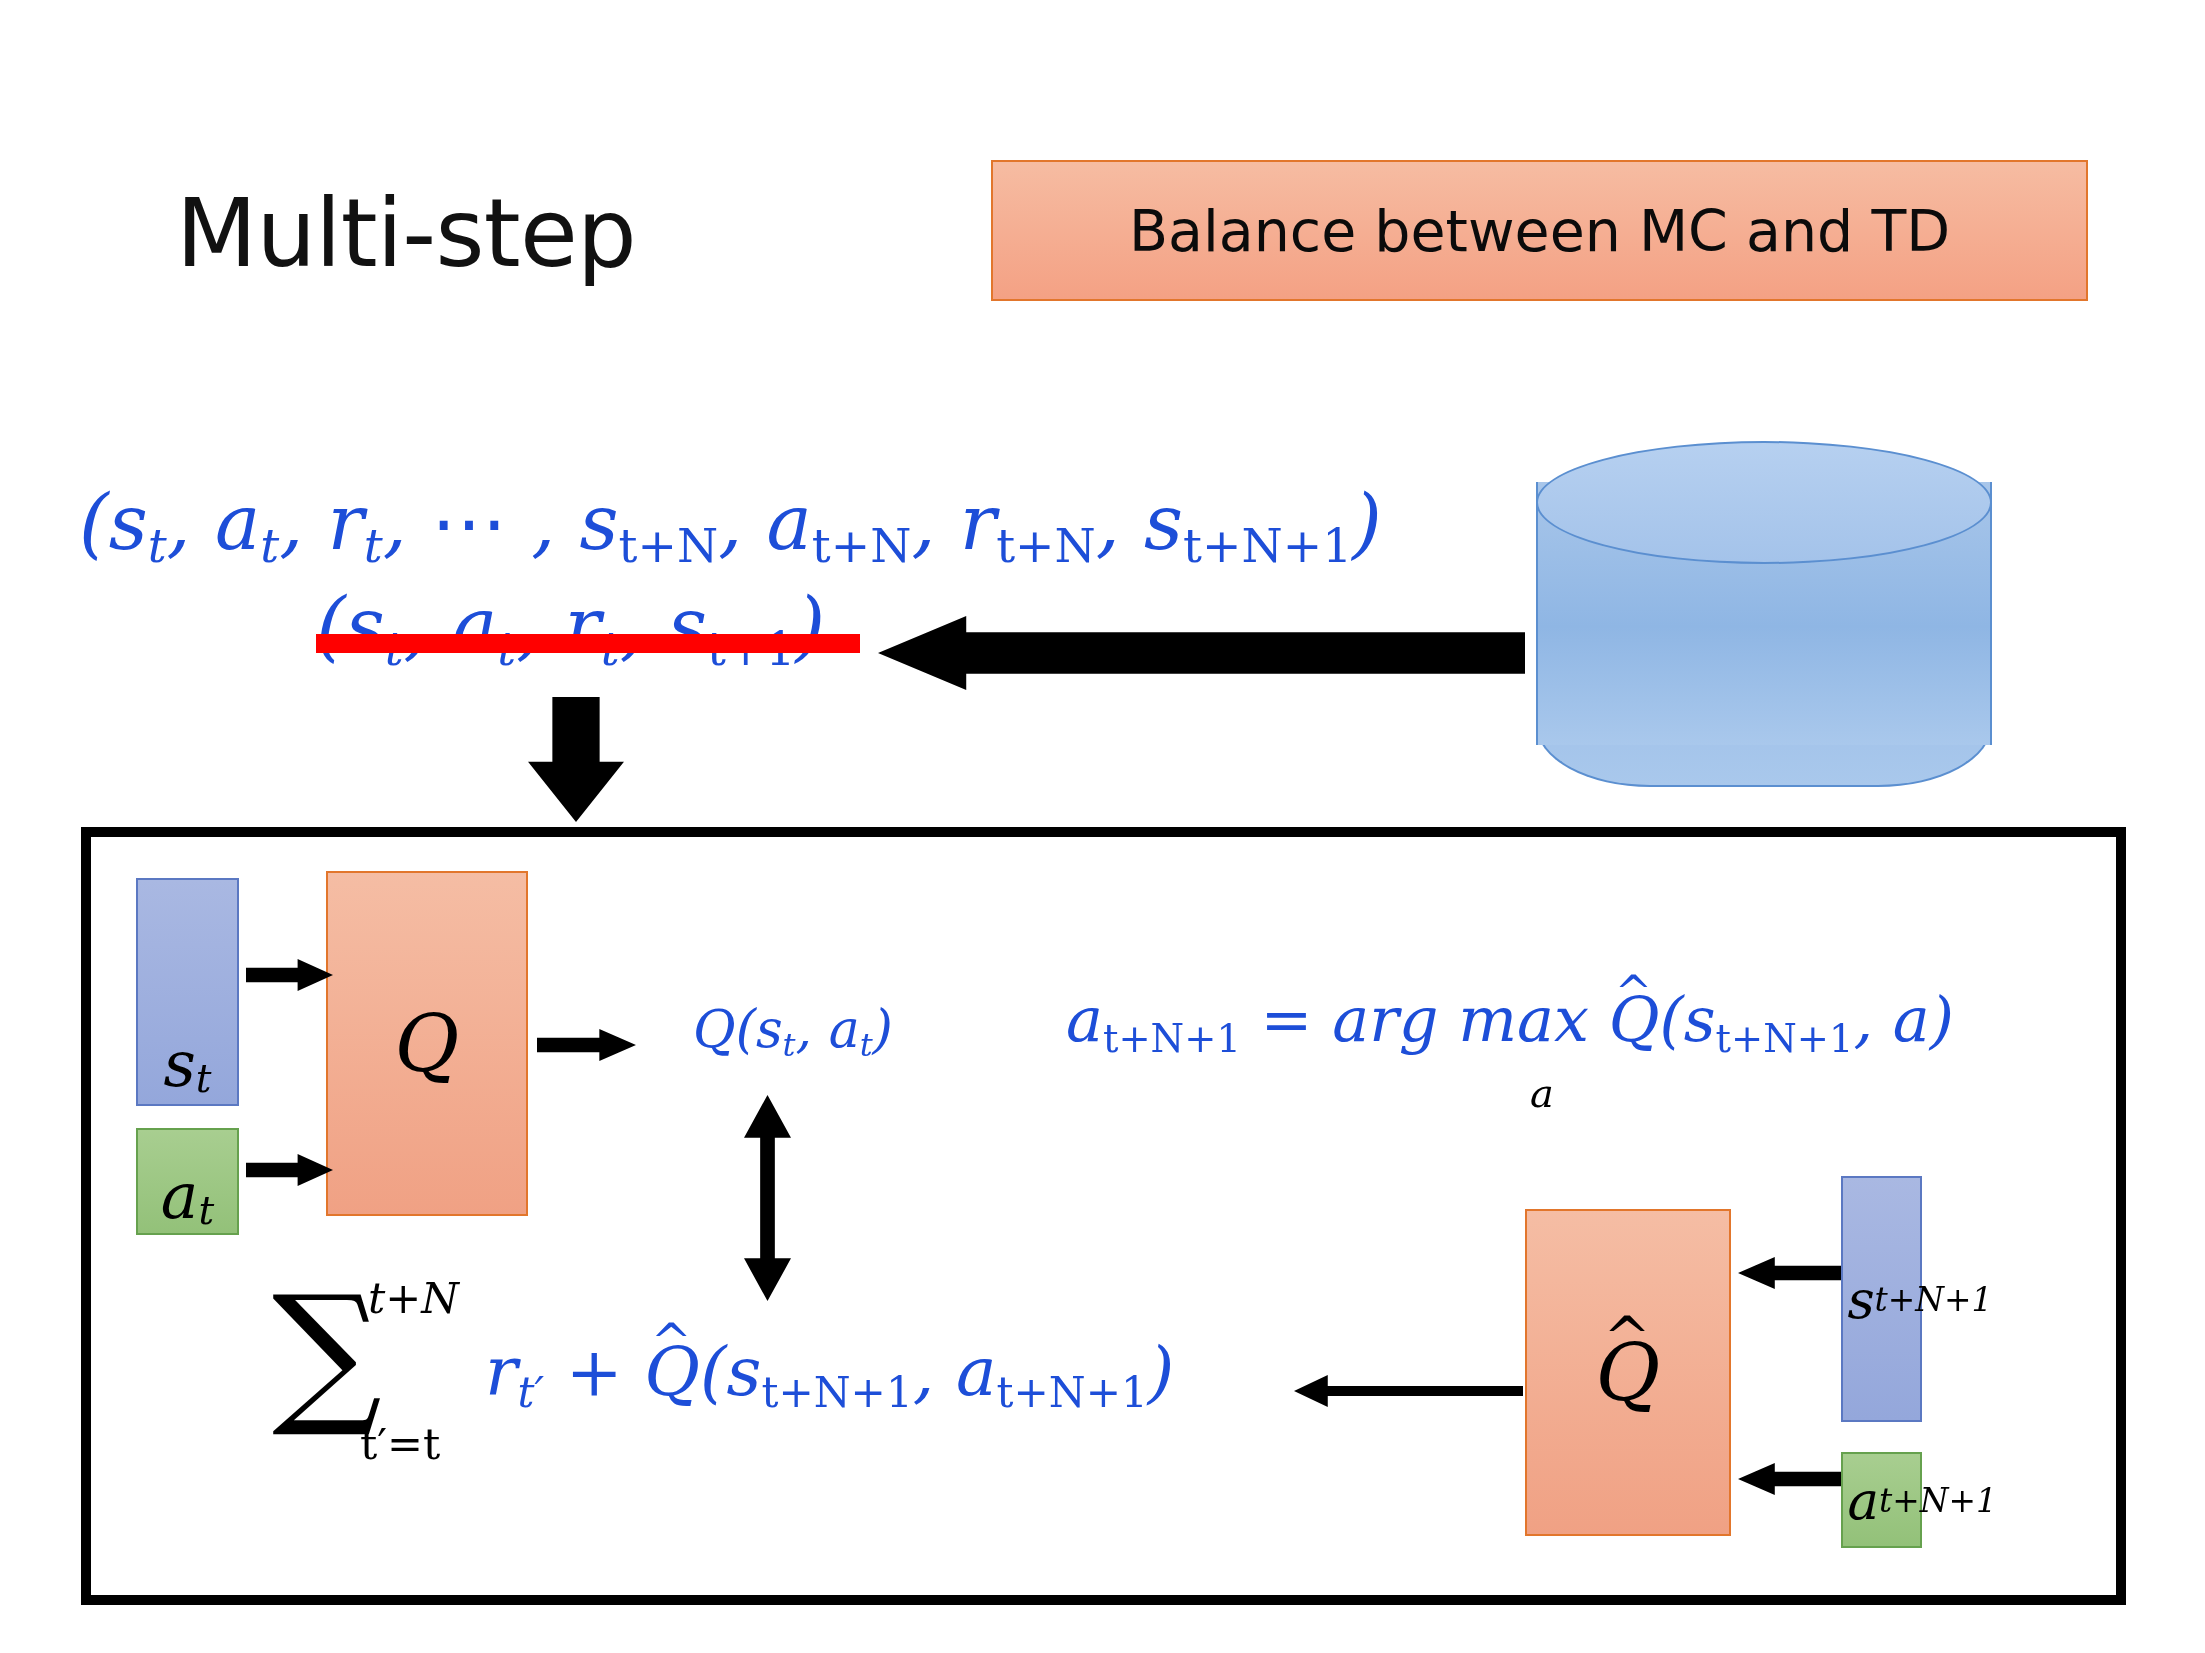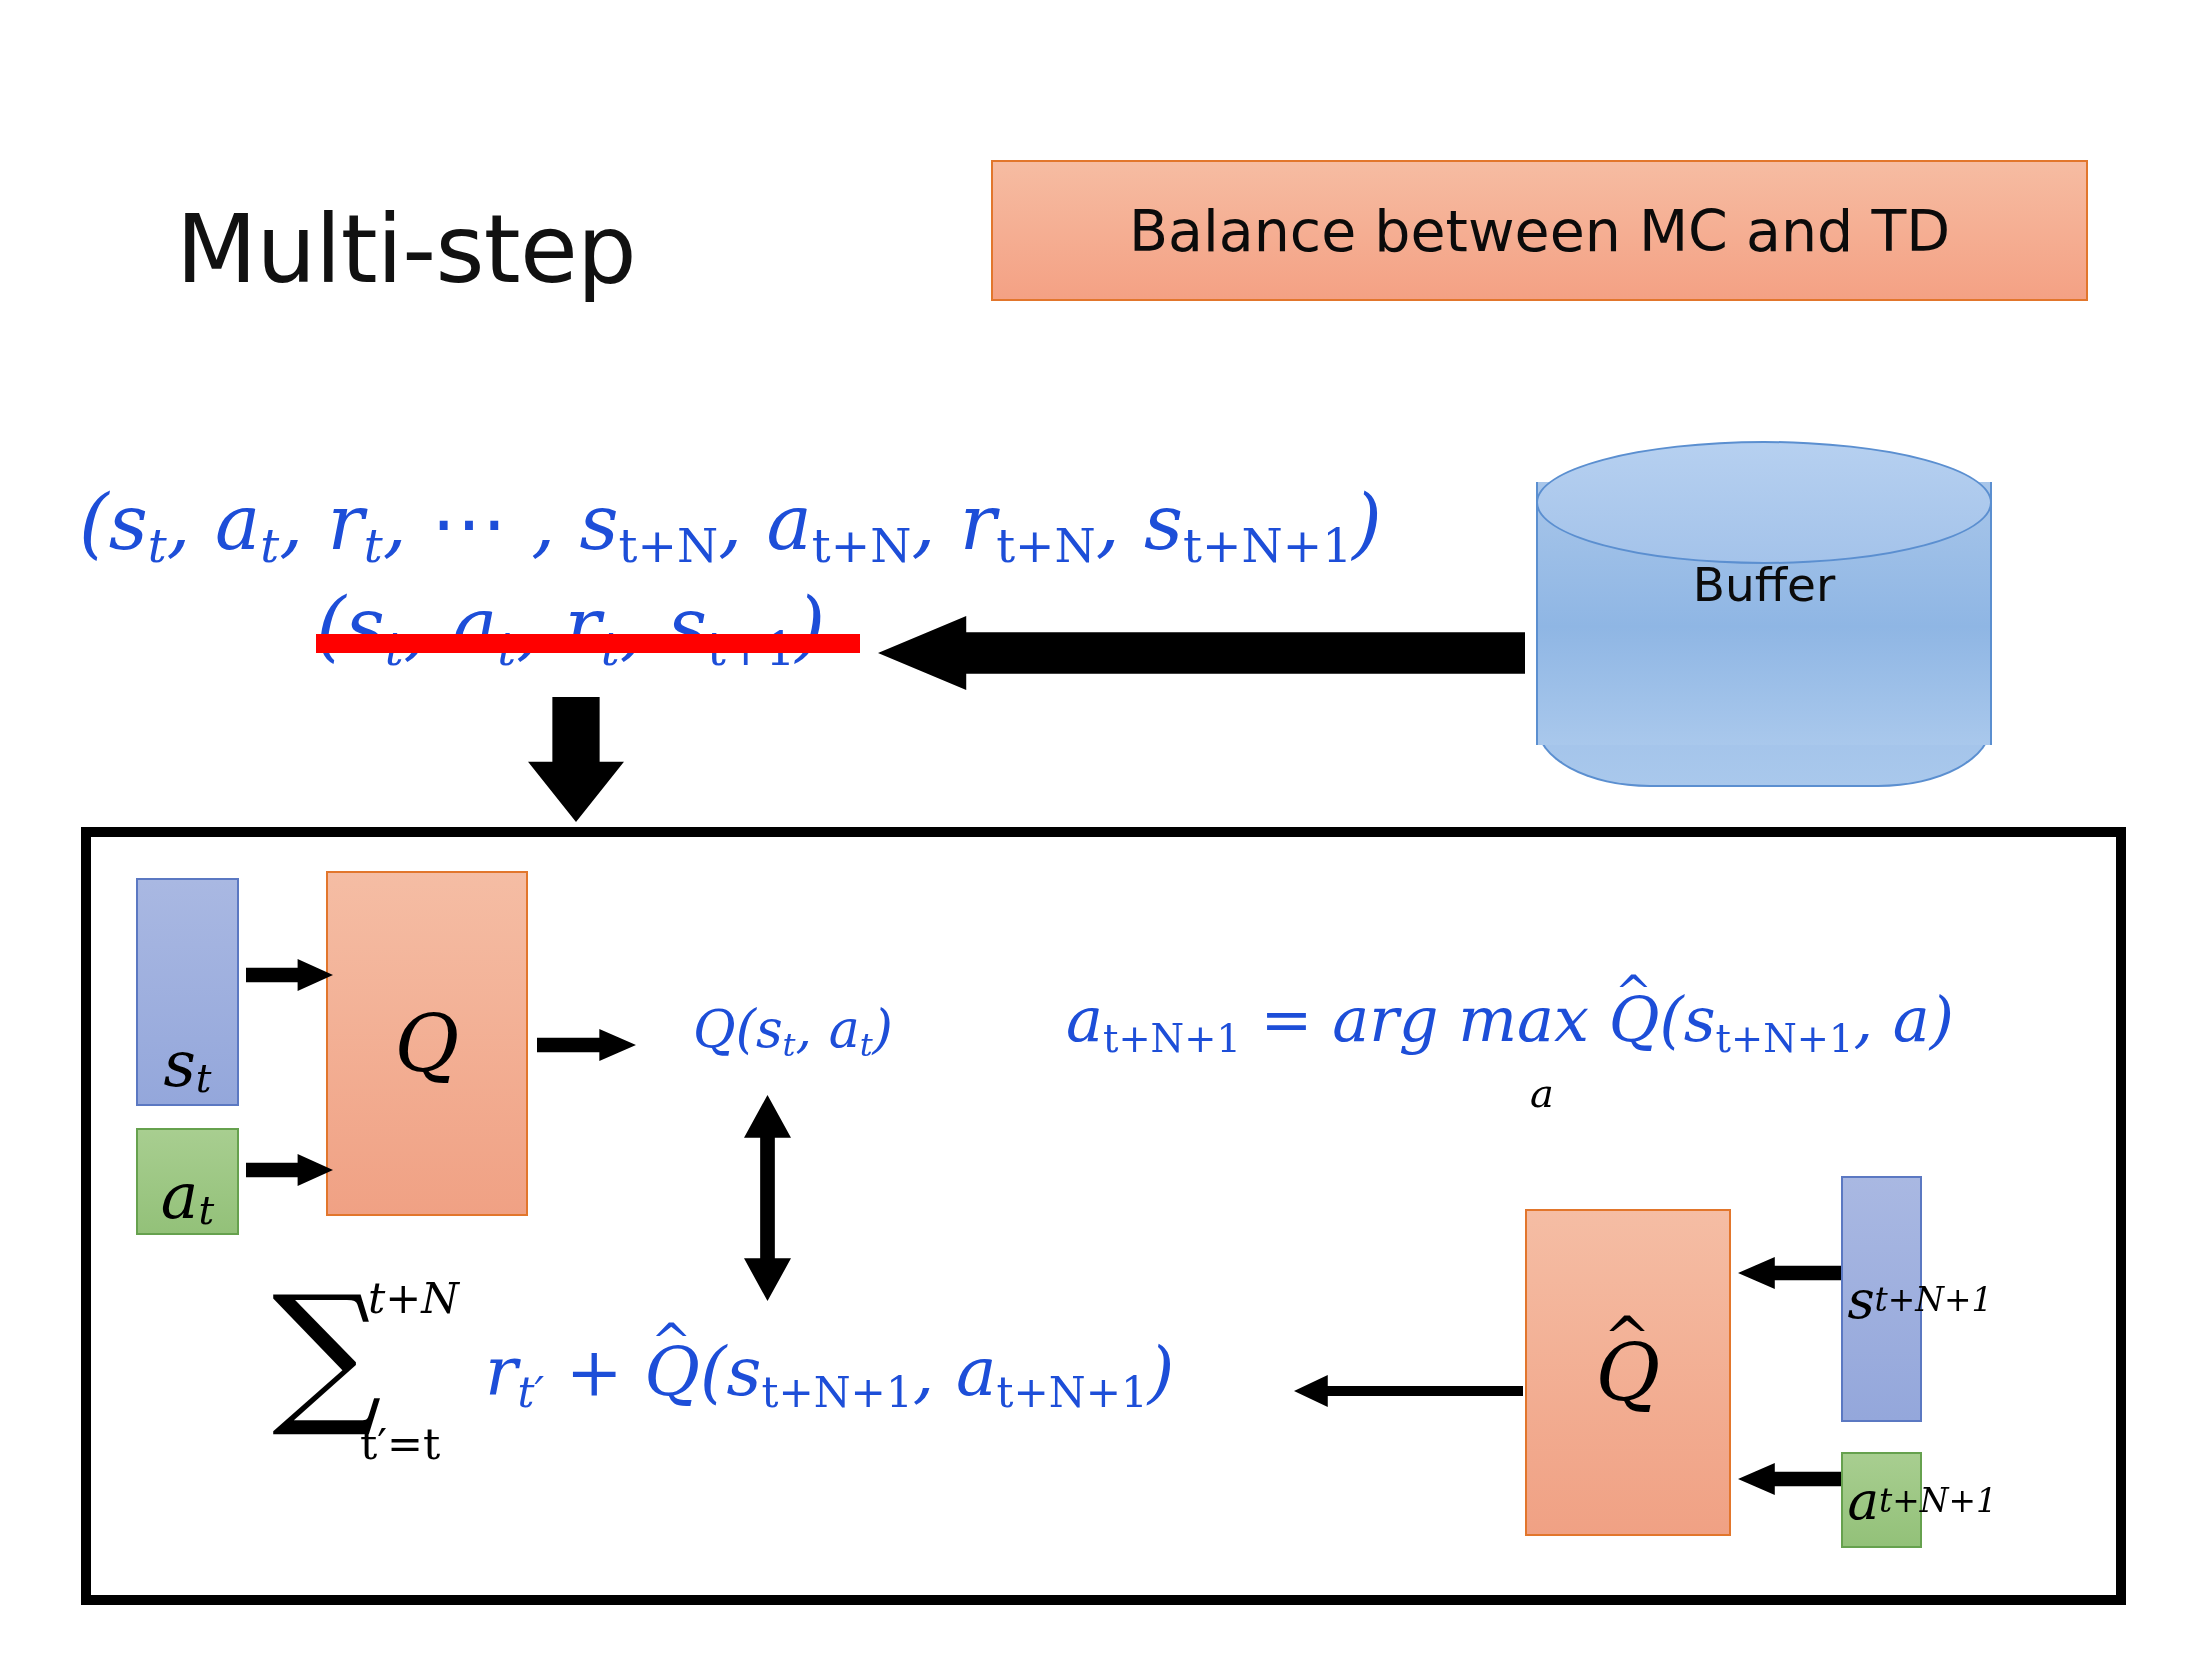--- a/index.html
+++ b/index.html
@@ -8,21 +8,20 @@
 
   .abs{position:absolute;}
 
   
   #title{
     left:176px; top:175px; width:632px; height:118px;
     font-family:"DejaVu Sans", sans-serif;
     font-size:94px; font-weight:400; line-height:118px;
     letter-spacing:-0.7px; color:#111;
     white-space:nowrap;
-    margin-top:16px;
   }
 
   
   #banner{
     left:991px; top:160px; width:1097px; height:141px;
     background:linear-gradient(180deg,#F6BCA2 0%,#F4A184 100%);
     border:2.2px solid #E2762C;
     box-sizing:border-box;
   }
   #banner-label{
@@ -196,21 +195,20 @@
 <div class="abs" id="tuple-crossed-wrap">
   <span class="math" id="tuple-crossed">(s<sub class="s">t</sub>, a<sub class="s">t</sub>, r<sub class="s">t</sub>, s<sub class="s"><span class="up">t+1</span></sub>)</span>
   <span id="strike"></span>
 </div>
 
 <div class="abs" id="buffer">
   <div class="bottom"></div>
   <div class="body"></div>
   <div class="top"></div>
   <div class="label">
-    <div>Buffer</div>
   </div>
 </div>
 
 <svg class="abs" id="buffer-arrow" viewBox="0 0 880 100" preserveAspectRatio="none">
   <polygon points="0,50 120,0 120,22 880,22 880,78 120,78 120,100" fill="#000"></polygon>
 </svg>
 
 <svg class="abs" id="down-arrow" viewBox="0 0 130 170" preserveAspectRatio="none">
   <polygon points="65,170 0,88 33,88 33,0 97,0 97,88 130,88" fill="#000"></polygon>
 </svg>

